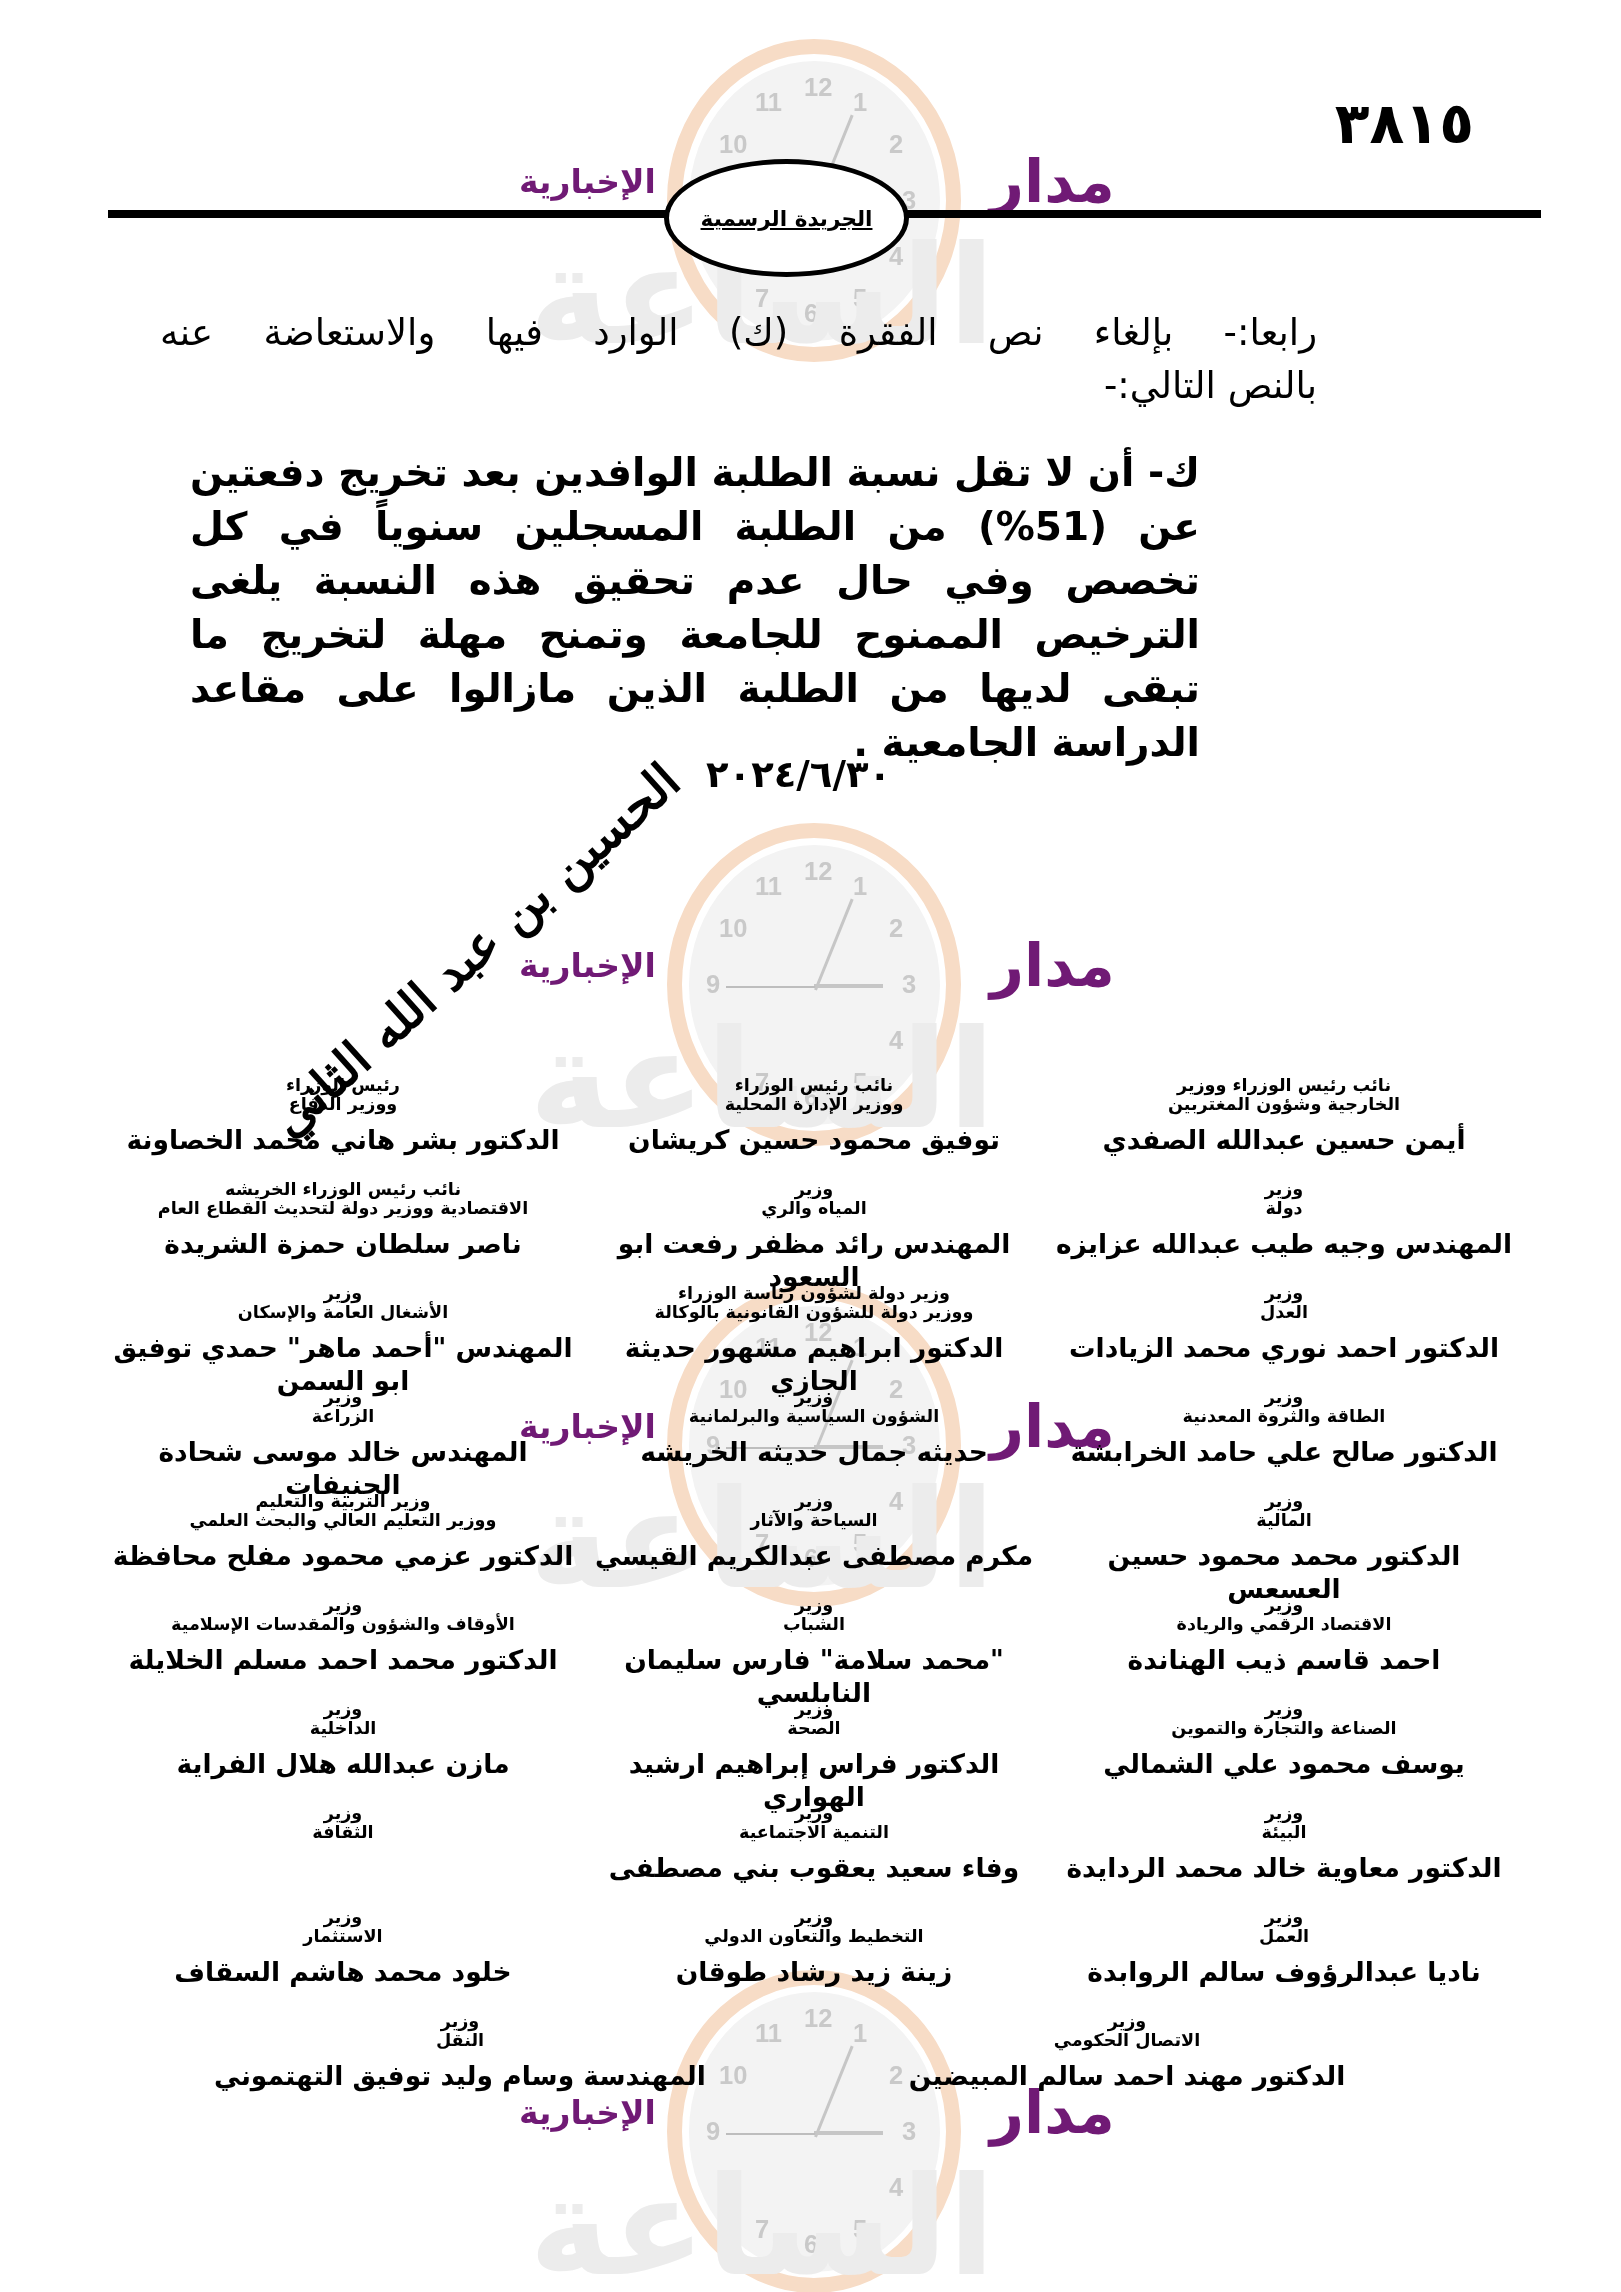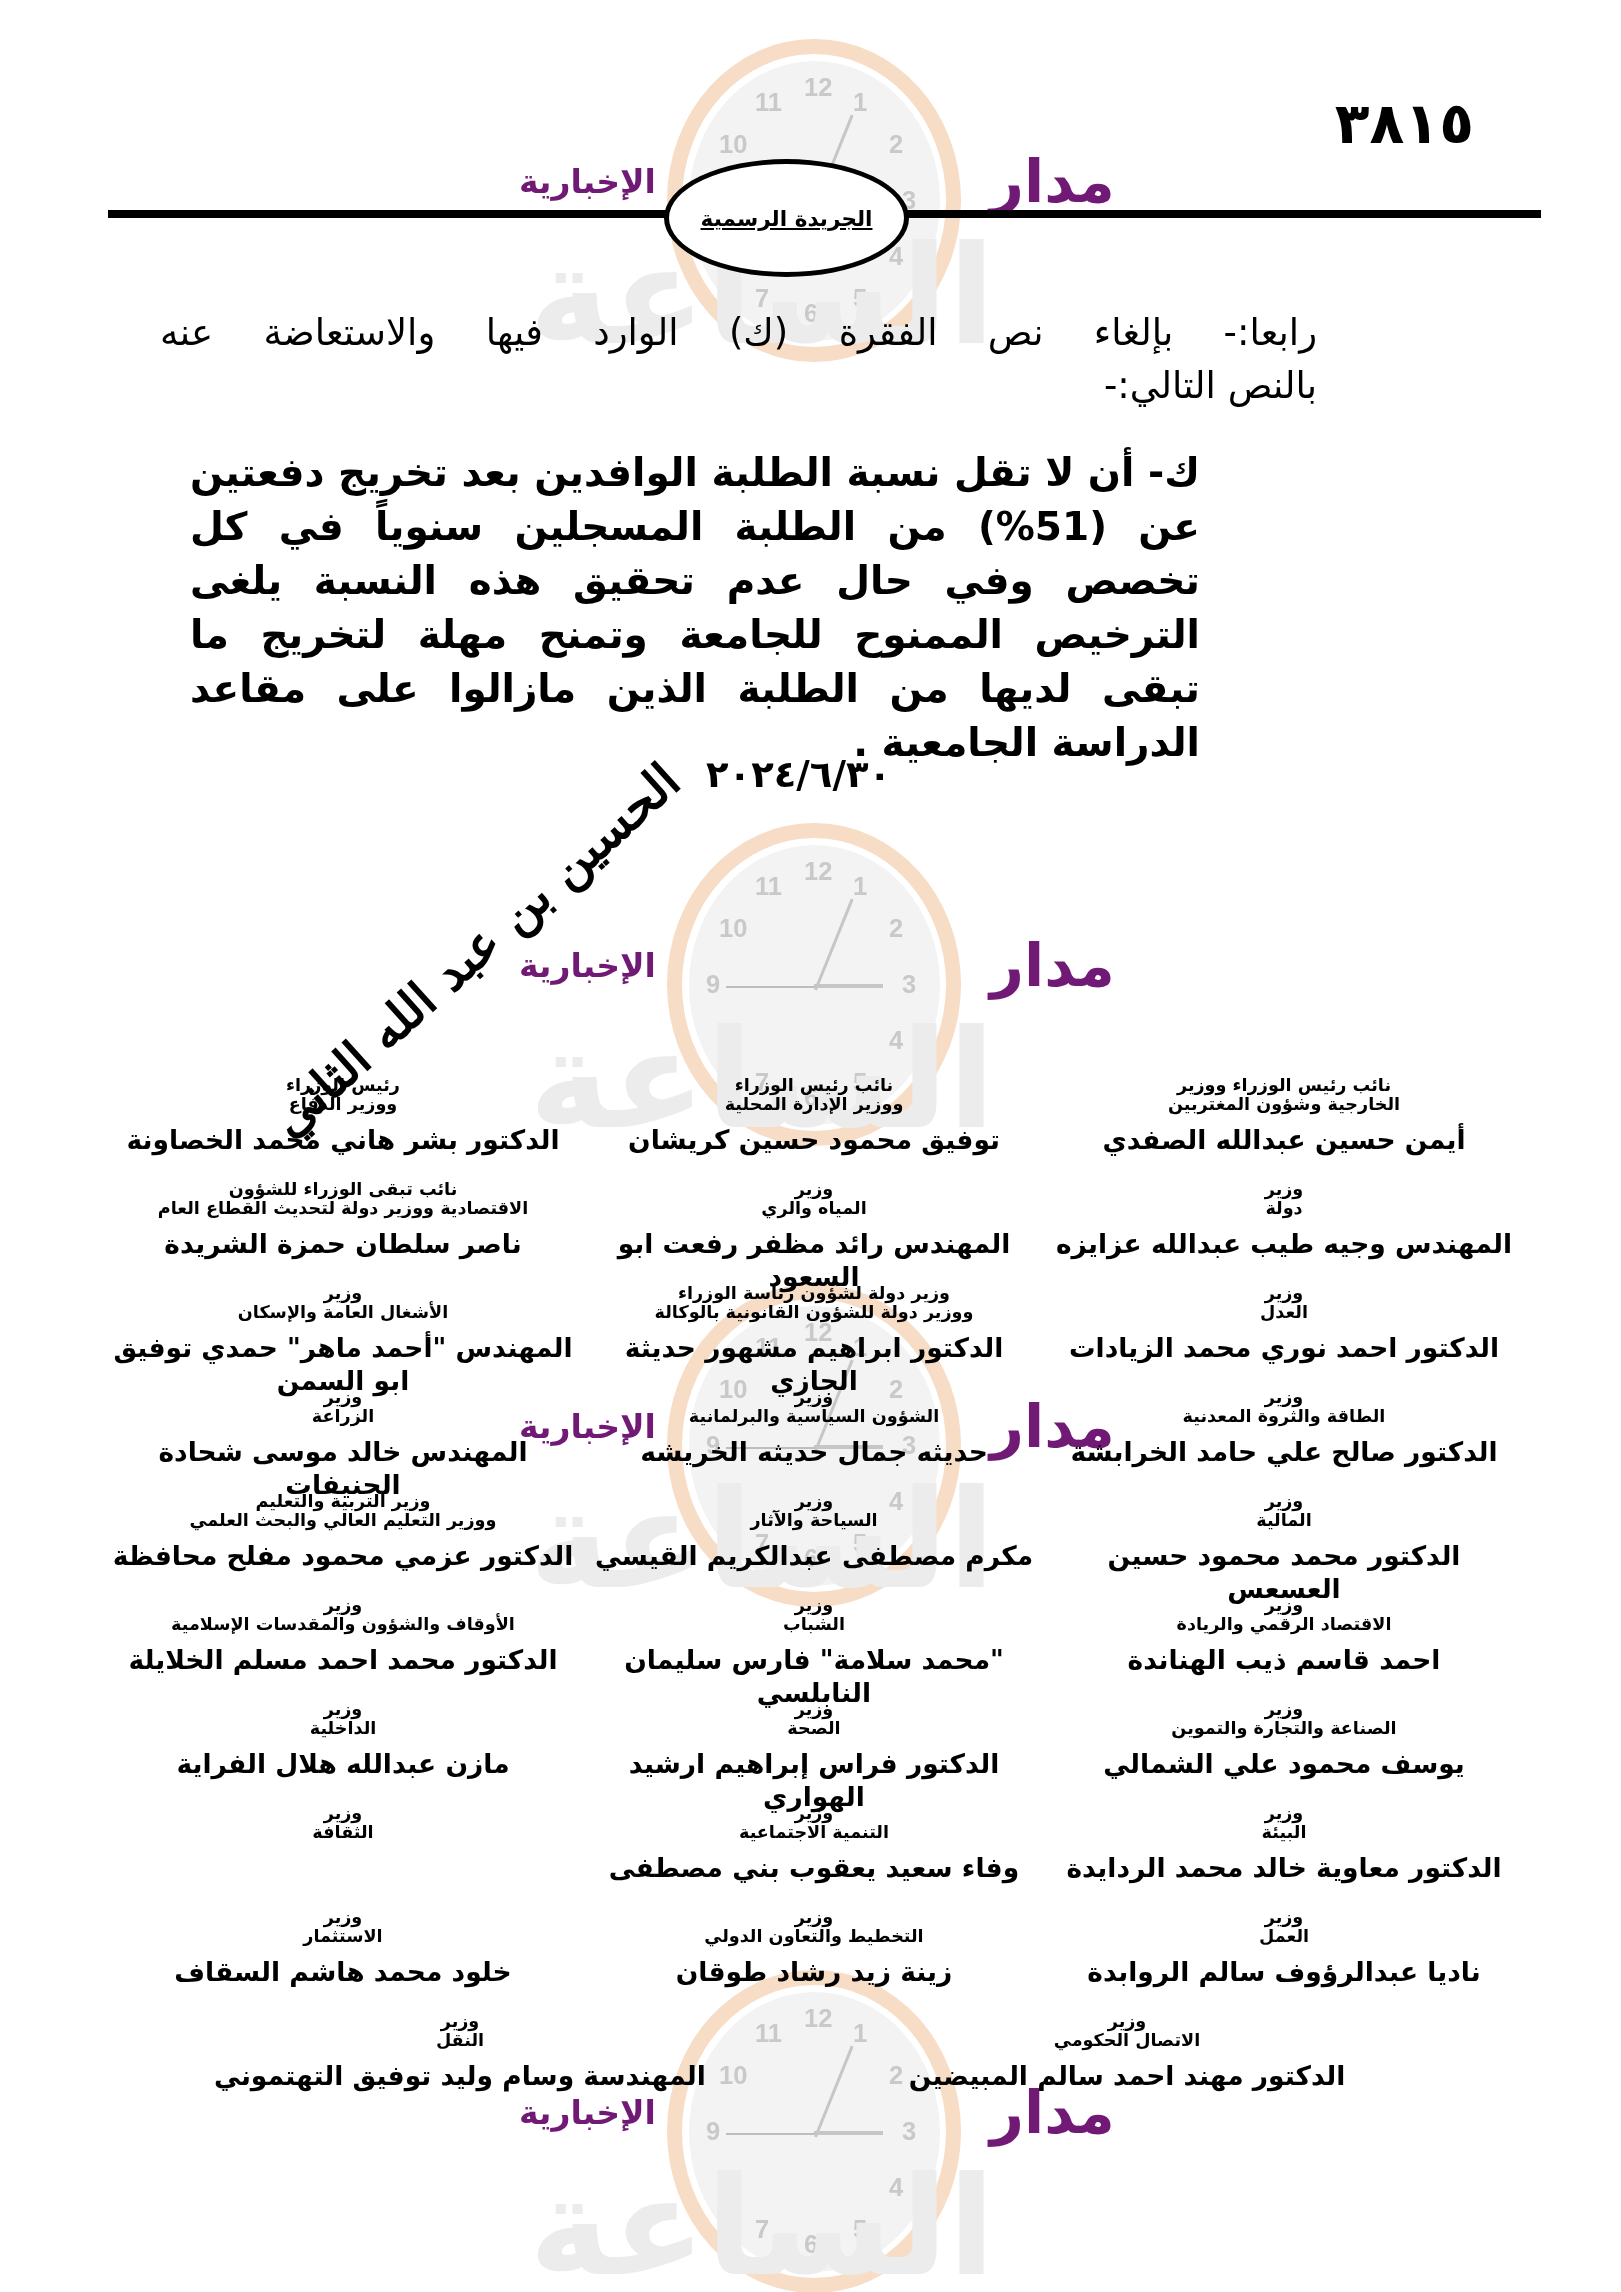--- a/index.html
+++ b/index.html
@@ -177,21 +177,21 @@
         <div class="title">وزير</div>
         <div class="title">دولة</div>
         <div class="name">المهندس وجيه طيب عبدالله عزايزه</div>
       </div>
       <div class="cell c2">
         <div class="title">وزير</div>
         <div class="title">المياه والري</div>
         <div class="name">المهندس رائد مظفر رفعت ابو السعود</div>
       </div>
       <div class="cell c3">
-        <div class="title">نائب تبقى الوزراء للشؤون</div>
+        <div class="title">نائب رئيس الوزراء الخريشه</div>
         <div class="title">الاقتصادية ووزير دولة لتحديث القطاع العام</div>
         <div class="name">ناصر سلطان حمزة الشريدة</div>
       </div>
     </div>
     <div class="row">
       <div class="cell c1">
         <div class="title">وزير</div>
         <div class="title">العدل</div>
         <div class="name">الدكتور احمد نوري محمد الزيادات</div>
       </div>

